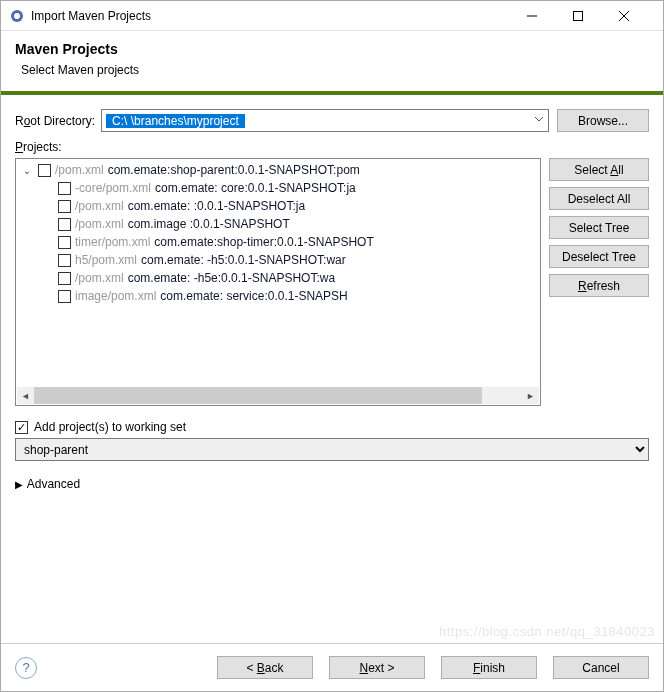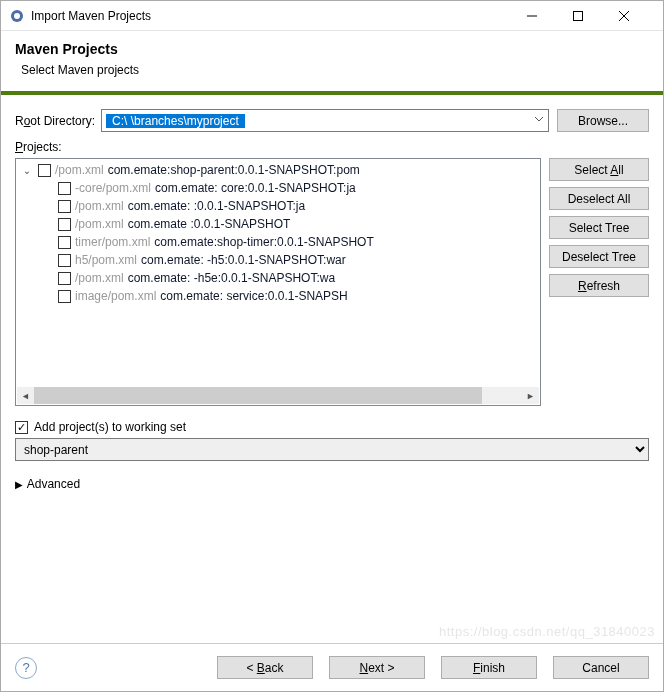--- a/index.html
+++ b/index.html
@@ -212,21 +212,21 @@
             <div class="tree-row child">
               <span style="width: 0px;"></span>
               <span class="cb"></span>
               <span class="pom"> /pom.xml </span>
               <span class="coord">com.emate:      :0.0.1-SNAPSHOT:ja</span>
             </div>
             <div class="tree-row child">
               <span style="width: 0px;"></span>
               <span class="cb"></span>
               <span class="pom"> /pom.xml </span>
-              <span class="coord">com.emate      :0.0.1-SNAPSHOT</span>
+              <span class="coord">com.image      :0.0.1-SNAPSHOT</span>
             </div>
             <div class="tree-row child">
               <span style="width: 0px;"></span>
               <span class="cb"></span>
               <span class="pom"> timer/pom.xml </span>
               <span class="coord">com.emate:shop-timer:0.0.1-SNAPSHOT</span>
             </div>
             <div class="tree-row child">
               <span style="width: 0px;"></span>
               <span class="cb"></span>

